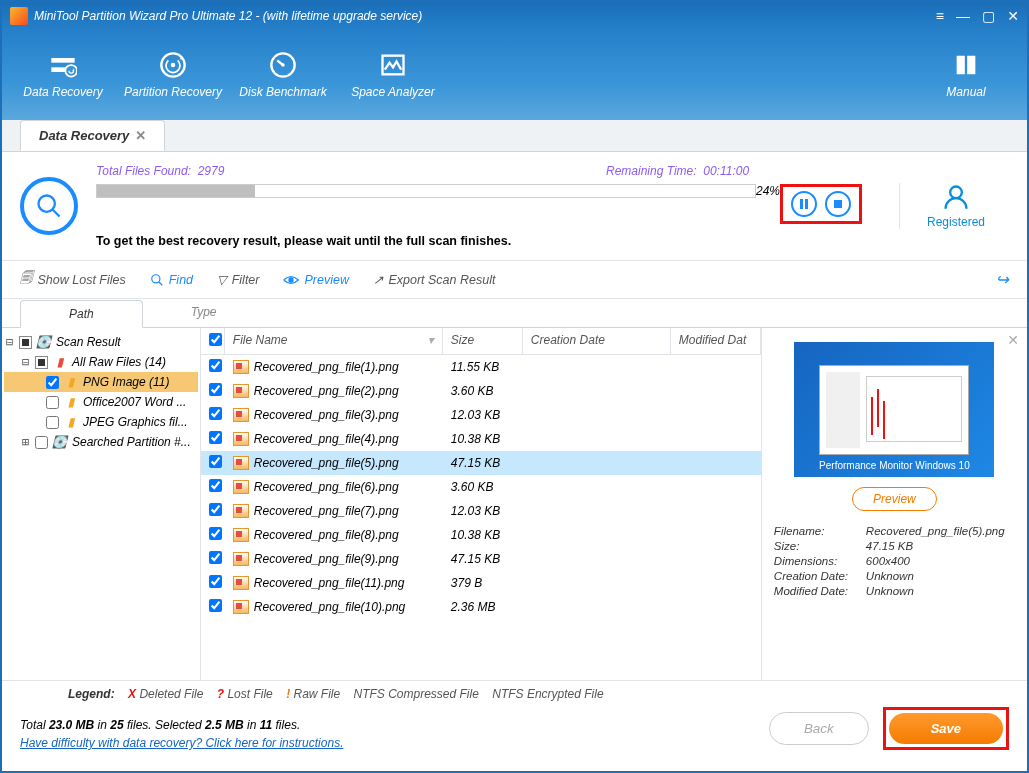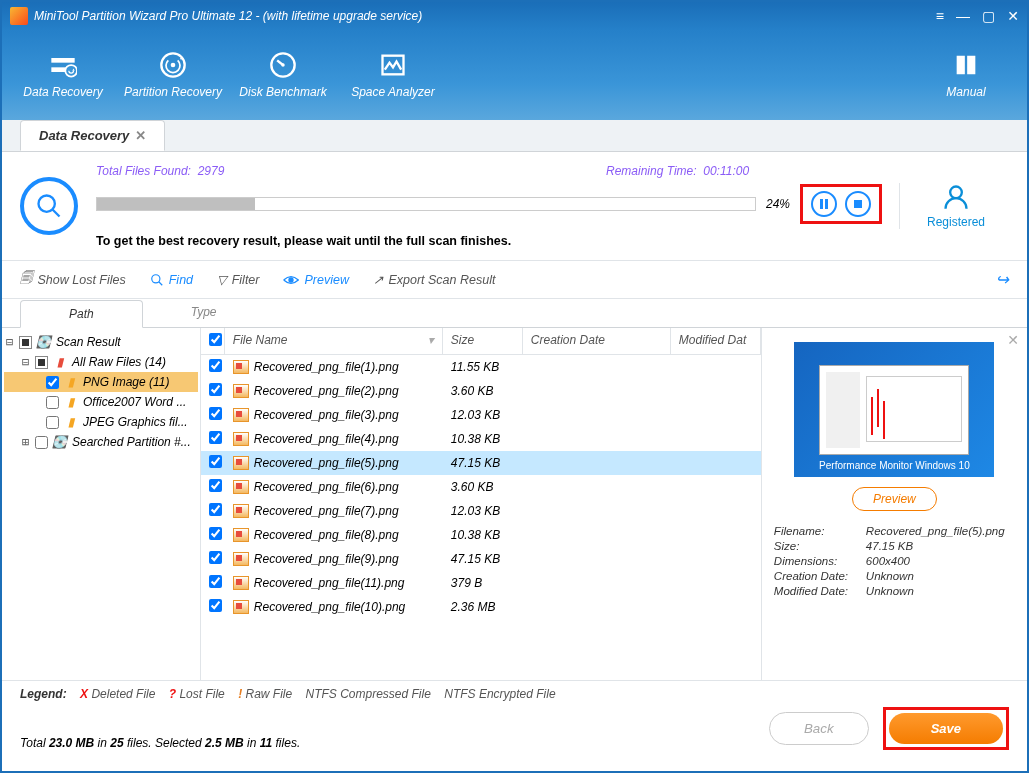--- a/index.html
+++ b/index.html
@@ -16,21 +16,21 @@
 .tabs { display: flex; align-items: flex-end; background: #eef2f5; height: 32px; padding-left: 18px; border-bottom: 1px solid #d0d4d8; }
 .tabs .tab { padding: 7px 18px; font-size: 13px; font-style: italic; color: #888; cursor: pointer; border: 1px solid transparent; }
 .tabs .tab.active { background: #fff; color: #333; border: 1px solid #d0d4d8; border-bottom: 1px solid #fff; border-radius: 4px 4px 0 0; font-weight: bold; }
 .tabs .tab .x { margin-left: 6px; color: #888; font-style: normal; }
 .scanarea { display: flex; padding: 12px 18px; align-items: center; border-bottom: 1px solid #e0e4e8; }
 .scanicon { width: 58px; height: 58px; border: 4px solid #1a8cff; border-radius: 50%; display: flex; align-items: center; justify-content: center; margin-right: 18px; }
 .scanicon svg { width: 28px; height: 28px; }
 .scaninfo { flex: 1; }
 .scanrow1 { display: flex; font-size: 12px; font-style: italic; color: #8b5cf6; margin-bottom: 6px; }
 .scanrow1 .found { width: 510px; }
-.progressrow { display: flex; align-items: center; gap: 10px; }
+.progressrow { display: flex; align-items: flex-start; }
 .progressbar { width: 660px; height: 14px; border: 1px solid #ccc; background: #fff; }
 .progressbar .fill { height: 100%; background: #bfbfbf; }
 .pct { font-size: 12px; font-style: italic; }
 .ctrlbtns { display: flex; gap: 8px; border: 3px solid #e11; padding: 4px 8px; }
 .ctrlbtns .cbtn { width: 26px; height: 26px; border: 2px solid #1a8cff; border-radius: 50%; display: flex; align-items: center; justify-content: center; cursor: pointer; color: #1a8cff; }
 .scanmsg { font-size: 12.5px; font-weight: bold; margin-top: 10px; }
 .registered { width: 110px; text-align: center; color: #0a8ed8; font-size: 12px; border-left: 1px solid #e0e4e8; padding-left: 3px; }
 .registered svg { display: block; margin: 0 auto 4px; }
 .toolbar2 { display: flex; align-items: center; padding: 8px 18px; gap: 24px; font-size: 12.5px; color: #555; font-style: italic; border-bottom: 1px solid #e0e4e8; }
 .toolbar2 .tb { display: flex; align-items: center; gap: 5px; cursor: pointer; }
@@ -71,21 +71,21 @@
 .preview .pimg .win { width: 150px; height: 90px; background: #fff; border: 1px solid #aaa; position: relative; }
 .preview .pimg .win::before { content:''; position:absolute; left:6px; top:6px; width:34px; height:76px; background:#f0f0f0; }
 .preview .pimg .win .graph { position:absolute; left:46px; top:10px; width:96px; height:66px; border:1px solid #ccc; }
 .preview .pimg .win .graph::after { content:''; position:absolute; left:4px; top:20px; width:2px; height:38px; background:#e11; box-shadow: 6px -8px 0 #e11, 12px 4px 0 #e11; }
 .preview .pimg .cap { position:absolute; bottom:6px; left:0; right:0; text-align:center; font-size:10px; }
 .previewbtn { display: block; margin: 6px auto 14px; border: 1px solid #f57c00; color: #f57c00; background: #fff; padding: 4px 20px; border-radius: 14px; font-size: 12px; font-style: italic; cursor: pointer; }
 .preview .meta { display: flex; font-size: 11.5px; font-style: italic; margin: 3px 0; }
 .preview .meta .mk { width: 92px; color: #333; }
 .preview .meta .mv { color: #333; }
 .legend { padding: 6px 18px 2px; font-size: 12px; font-style: italic; color: #555; border-top: 1px solid #e0e4e8; }
-.legend b { font-weight: bold; color: #333; }
+.legend b { font-weight: bold; color: #333; margin-left: 48px; }
 .legend .del { color: #e11; font-weight: bold; }
 .legend .lost { color: #e11; font-weight: bold; }
 .legend .raw { color: #e67e22; font-weight: bold; }
 .footer { display: flex; align-items: flex-end; padding: 4px 18px 10px; font-size: 12px; font-style: italic; }
 .footer .stats { flex: 1; }
 .footer .helplink { color: #1565c0; text-decoration: underline; cursor: pointer; display: block; margin-top: 4px; }
 .footer .btns { display: flex; gap: 14px; align-items: center; }
 .footer .backbtn { border: 1px solid #ccc; background: #fff; color: #aaa; padding: 8px 34px; border-radius: 18px; font-style: italic; cursor: pointer; }
 .footer .savewrap { border: 3px solid #e11; padding: 3px; }
 .footer .savebtn { background: linear-gradient(#ff9a2e,#f57c00); color: #fff; border: none; padding: 8px 42px; border-radius: 18px; font-style: italic; font-weight: bold; cursor: pointer; font-size: 13px; }
@@ -420,20 +420,21 @@
   <span class="raw">!</span> <span>Raw File</span>&nbsp;&nbsp;&nbsp;
   <span>NTFS Compressed File</span>&nbsp;&nbsp;&nbsp;
   <span>NTFS Encrypted File</span>
 </div>
 
 <div class="footer">
   <div class="stats">
     <div>
       <span>Total </span><b>23.0 MB</b><span> in </span><b>25</b><span> files.  Selected </span><b>2.5 MB</b><span> in </span><b>11</b><span> files.</span>
     </div>
+    <a class="helplink">Have difficulty with data recovery? Click here for instructions.</a>
   </div>
   <div class="btns">
     <button class="backbtn">Back</button>
     <div class="savewrap">
       <button class="savebtn">Save</button>
     </div>
   </div>
 </div>
 
 </body></html>

